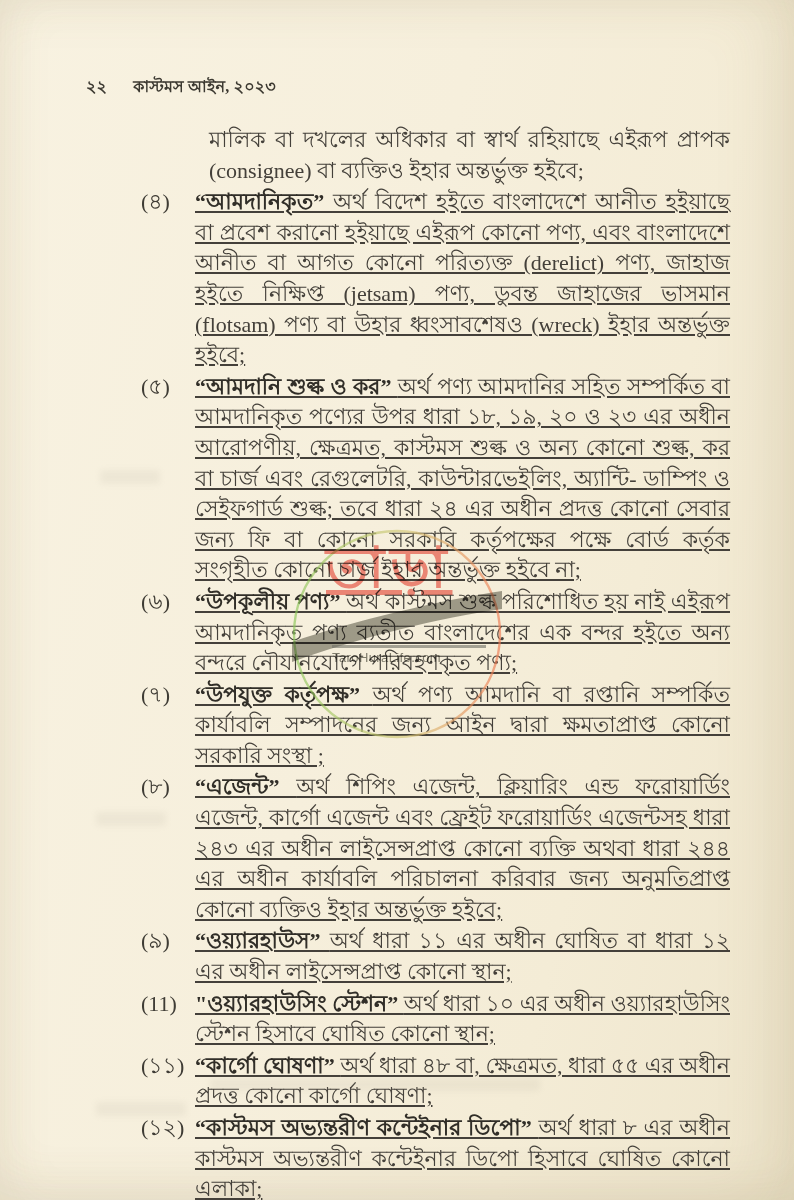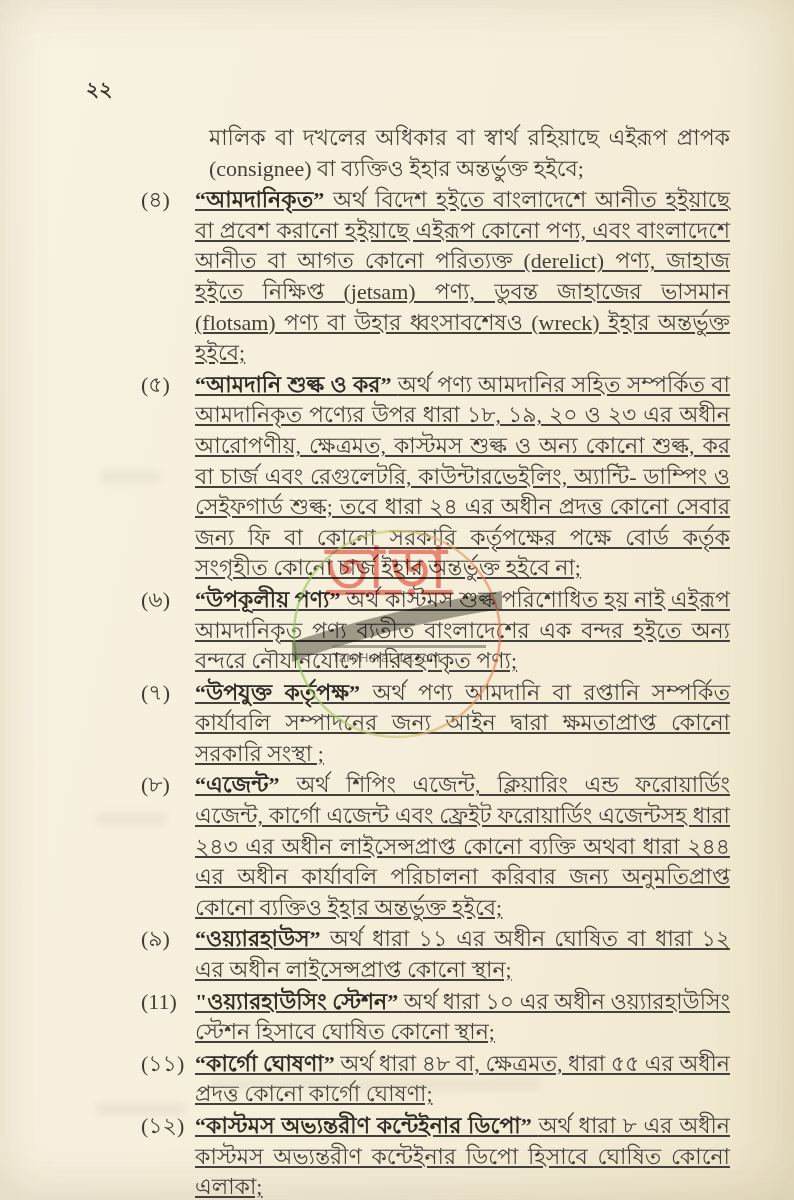--- a/index.html
+++ b/index.html
@@ -11,22 +11,22 @@
   .paper{
     position:absolute;inset:0;
     background:linear-gradient(103deg,#f8f2e1 0%,#f6efdc 45%,#f4ecd6 72%,#eee5cc 100%);
     box-shadow:inset -28px 0 55px rgba(140,115,70,.10),
                inset 18px 0 40px rgba(140,115,70,.06),
                inset 0 -22px 45px rgba(140,115,70,.05);
     padding:74px 64px 0 86px;box-sizing:border-box;
   }
   .header{
     display:flex;align-items:baseline;gap:26px;
-    font-size:20px;font-weight:700;color:#3c3931;
-    margin:0 0 16px 0;letter-spacing:.2px;
+    font-size:16px;font-weight:700;color:#3c3931;
+    margin:0 0 24px 0;letter-spacing:.2px;
   }
   .content{
     margin-left:55px;color:#44403a;
     font-size:22px;line-height:30.6px;
   }
   .continuation{
     margin:0 0 0 68px;text-align:justify;
   }
   .clause{display:flex;margin-top:1px;}
   .clause-num{flex:0 0 54px;white-space:nowrap;color:#3f3c35;}
@@ -54,20 +54,21 @@
     font-family:"Liberation Sans","DejaVu Sans",sans-serif;
   }
 </style>
 </head>
 <body>
 
 <div class="paper">
 
   <div class="header">
     <span>২২</span>
+    <span>কাস্টমস আইন, ২০২৩</span>
   </div>
 
   <div class="content">
     <p class="continuation">মালিক বা দখলের অধিকার বা স্বার্থ রহিয়াছে এইরূপ প্রাপক (consignee) বা ব্যক্তিও ইহার অন্তর্ভুক্ত হইবে;</p>
     <div>
         <div class="clause">
           <span class="clause-num">(৪)</span>
           <p class="clause-body"><strong>“আমদানিকৃত” </strong>অর্থ বিদেশ হইতে বাংলাদেশে আনীত হইয়াছে বা প্রবেশ করানো হইয়াছে এইরূপ কোনো পণ্য, এবং বাংলাদেশে আনীত বা আগত কোনো পরিত্যক্ত (derelict) পণ্য, জাহাজ হইতে নিক্ষিপ্ত (jetsam) পণ্য, ডুবন্ত জাহাজের ভাসমান (flotsam) পণ্য বা উহার ধ্বংসাবশেষও (wreck) ইহার অন্তর্ভুক্ত হইবে;</p>
         </div>
         <div class="clause">

